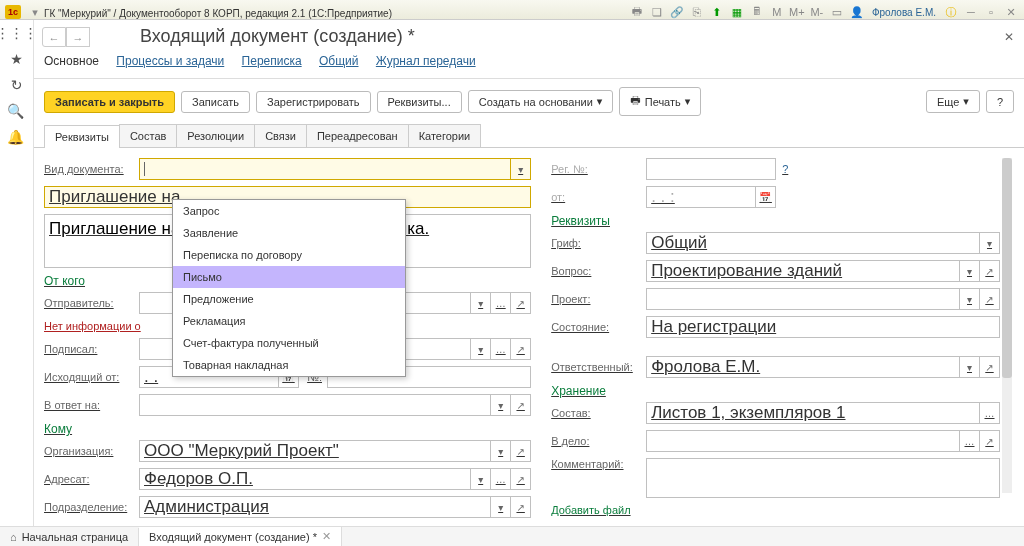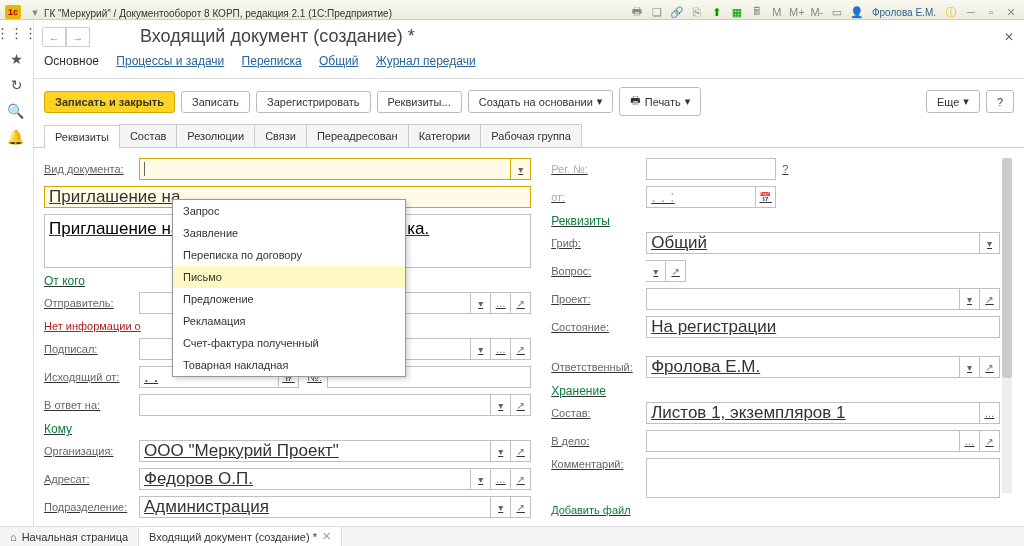--- a/index.html
+++ b/index.html
@@ -41,21 +41,21 @@
   .row { display: flex; align-items: center; margin-bottom: 6px; min-height: 22px; }
   .label { width: 95px; color: #666; font-size: 11px; }
   .field { flex: 1; border: 1px solid #c0c0c0; height: 22px; padding: 0 4px; background: #fff; font-size: 17px; display: flex; align-items: center; }
   .field.hl { border-color: #d0a800; background: #fffbe6; }
   .iconbtn { width: 20px; height: 22px; border: 1px solid #c0c0c0; border-left: none; background: #fff; display: inline-flex; align-items: center; justify-content: center; font-size: 10px; color: #666; cursor: pointer; }
   .section-head { color: #0a7d3c; font-weight: normal; font-size: 12px; margin: 6px 0 4px 0; }
   .redlink { color: #b02020; text-decoration: underline; font-size: 11px; margin-bottom: 6px; display: inline-block; }
   textarea.field { height: 54px; resize: none; font-family: Arial; padding: 4px; }
   .dropzone { position: absolute; top: 41px; left: 128px; width: 234px; background: #fff; border: 1px solid #999; box-shadow: 2px 2px 6px rgba(0,0,0,.2); z-index: 100; }
   .dropitem { padding: 5px 10px; font-size: 11px; cursor: pointer; }
-  .dropitem.selected { background: #fef9c3; }
+  .dropitem.selected { background: #c4b5fd; }
   .greendash { color: #0a7d3c; font-size: 11px; }
 
   .bottombar { position: absolute; bottom: 0; left: 0; right: 0; height: 20px; background: #f5f5f5; border-top: 1px solid #ddd; display: flex; align-items: center; font-size: 11px; }
   .bottombar .btab { padding: 3px 10px; border-right: 1px solid #ddd; display: inline-flex; align-items: center; gap: 5px; cursor: pointer; }
   .bottombar .btab.active { background: #fff; }
   .bottombar .homeicon { color: #666; }
   .scrollbar { position: absolute; right: 2px; top: 0; bottom: 0; width: 10px; background: #eee; }
   .scrollthumb { position: absolute; right: 2px; top: 0; width: 10px; height: 220px; background: #ccc; border-radius: 3px; }
 </style>
 </head>
@@ -130,21 +130,20 @@
       </div>
     </div>
 
     <div class="tabs">
       <div class="tab active">Реквизиты</div>
       <div class="tab">Состав</div>
       <div class="tab">Резолюции</div>
       <div class="tab">Связи</div>
       <div class="tab">Переадресован</div>
       <div class="tab">Категории</div>
-      <div class="tab">Рабочая группа</div>
     </div>
 
     <div class="form-area">
       <div class="col" style="position:relative;">
         <div class="row">
           <span class="label">Вид документа:</span>
           <div class="field hl" style="position:relative;">
               <span style="border-left:1px solid #666;height:14px;display:inline-block;"></span>
             </div>
           <span class="iconbtn" style="border-color:#d0a800;background:#fffbe6">▾</span>
@@ -233,20 +232,21 @@
           <span class="iconbtn">📅</span>
         </div>
         <div class="section-head">Реквизиты</div>
         <div class="row">
           <span class="label">Гриф:</span>
           <div class="field">Общий</div>
           <span class="iconbtn">▾</span>
         </div>
         <div class="row">
           <span class="label">Вопрос:</span>
+          <div class="field">Проектирование зданий</div>
           <span class="iconbtn">▾</span>
           <span class="iconbtn">↗</span>
         </div>
         <div class="row">
           <span class="label">Проект:</span>
           <div class="field"></div>
           <span class="iconbtn">▾</span>
           <span class="iconbtn">↗</span>
         </div>
         <div class="row">

